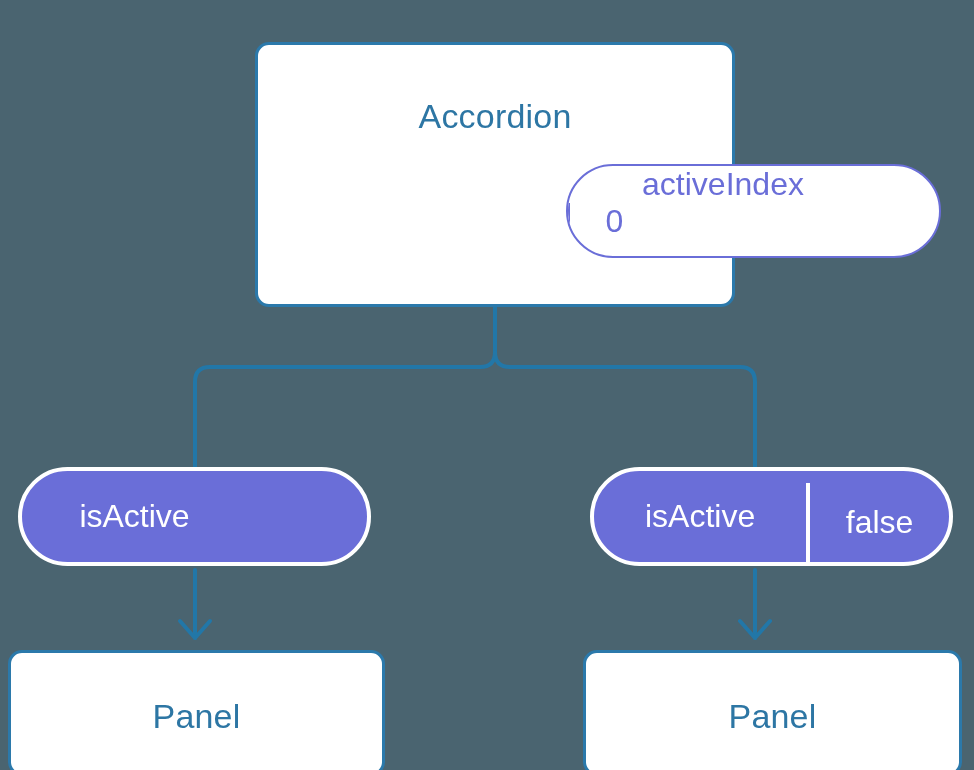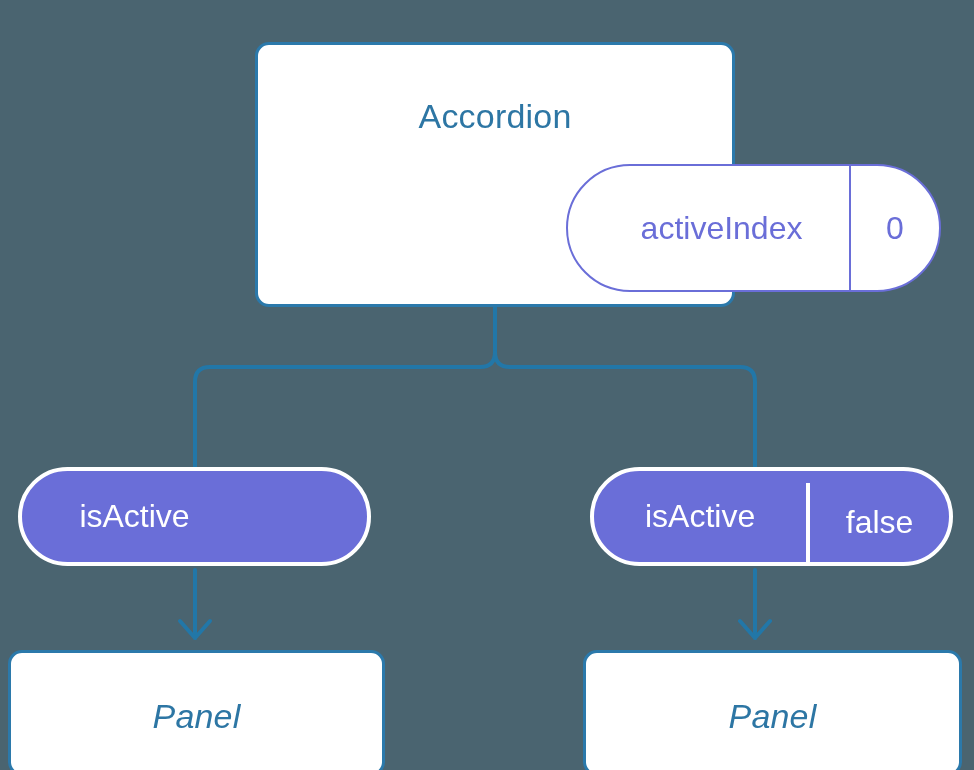--- a/index.html
+++ b/index.html
@@ -114,21 +114,22 @@
     font-weight: 400;
     white-space: nowrap;
     box-sizing: border-box;
   }
 
   
   #accordion-prop {
     left: 308px;
     top: 119px;
     width: 375px;
-    height: 128px;
+    height: 94px;
+    flex-direction: column;
   }
   #accordion-prop .pill-key { width: 284px; padding-left: 26px; }
   #accordion-prop .pill-val { width: 91px; }
 
   
   #left-prop {
     left: 18px;
     top: 467px;
     width: 353px;
     height: 99px;
@@ -154,21 +155,20 @@
     height: 126px;
   }
   #right-panel-card {
     left: 583px;
     top: 650px;
     width: 379px;
     height: 126px;
   }
   .panel-card .card-title {
     top: 44px;
-    font-style: italic;
   }
 </style>
 </head>
 <body>
 
 <div id="stage">
 
   <svg id="connectors" viewBox="0 0 974 770" width="974" height="770" xmlns="http://www.w3.org/2000/svg">
 
     <path d="M 495 267 L 495 352" fill="none" stroke="#2277a8" stroke-width="4" stroke-linecap="round"></path>

